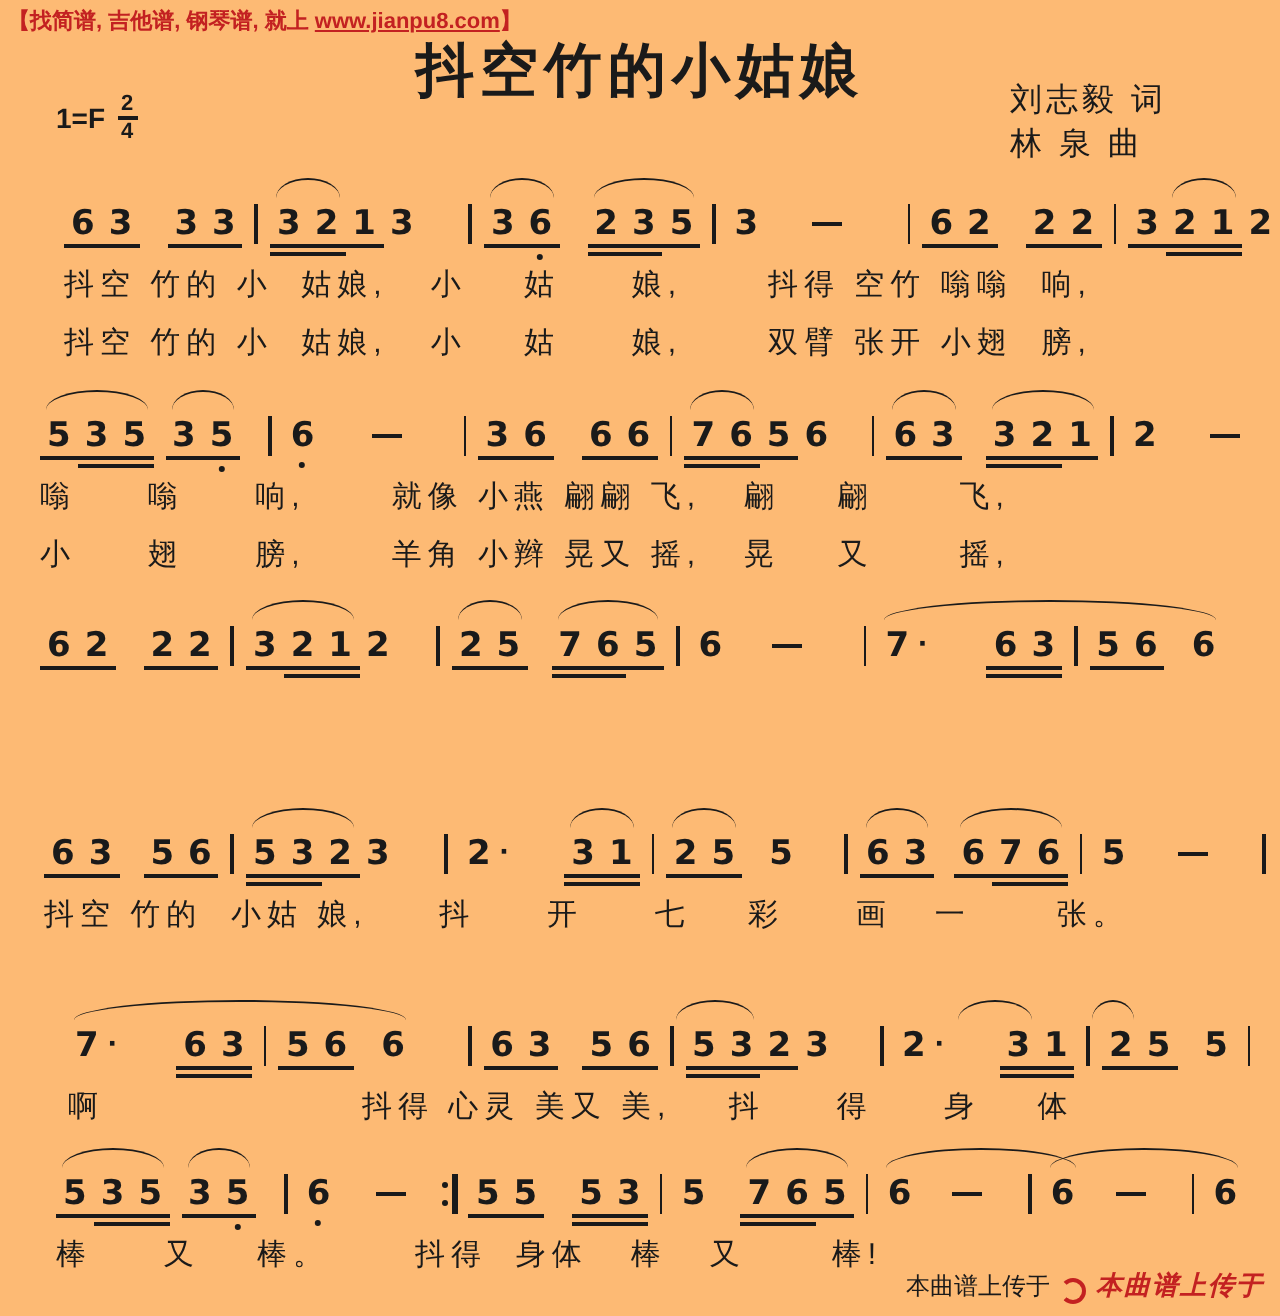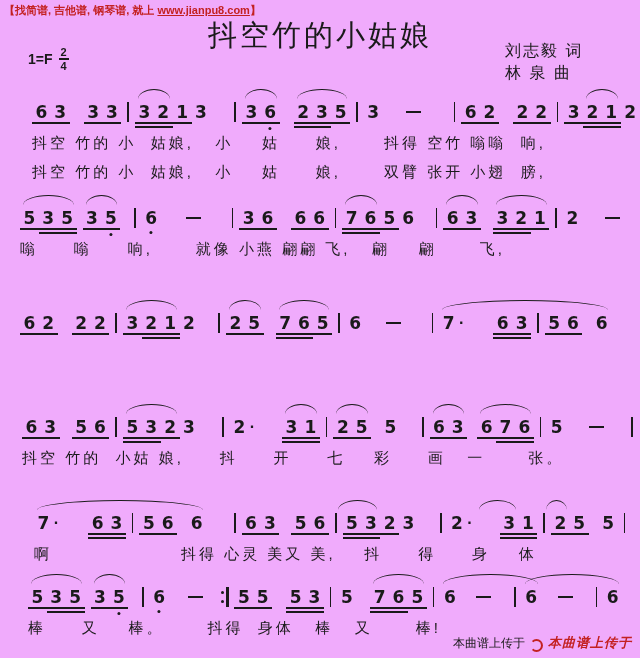--- a/index.html
+++ b/index.html
@@ -1,23 +1,23 @@
 <!DOCTYPE html>
 <html><head>
 <meta charset="utf-8">
 <style>
   html,body{margin:0;padding:0;background:#ffffff;}
-  #sheet{position:relative;width:640px;height:658px;background:#f0abfc;overflow:hidden;
+  #sheet{position:relative;width:640px;height:658px;background:#fdba74;overflow:hidden;
          font-family:"Liberation Sans","DejaVu Sans",sans-serif;color:#1a1a1a;}
 
   
   .banner{position:absolute;top:3px;left:4px;font-size:11px;font-weight:bold;color:#c32121;white-space:nowrap;}
   .banner .lnk{text-decoration:underline;}
   .title{position:absolute;top:16px;left:0;width:640px;text-align:center;
-         font-family:"Liberation Serif","DejaVu Serif",serif;font-weight:normal;font-size:29px;letter-spacing:3px;}
+         font-family:"Liberation Serif","DejaVu Serif",serif;font-weight:bold;font-size:29px;letter-spacing:3px;}
   .keybar{position:absolute;top:47px;left:28px;font-size:14px;font-weight:bold;display:flex;align-items:center;gap:6px;}
   .meter{display:inline-flex;flex-direction:column;align-items:center;font-size:11px;line-height:10px;font-weight:bold;}
   .meter .fracline{width:10px;height:1.5px;background:#1a1a1a;margin:1px 0;}
   .tempo{position:absolute;top:66px;left:32px;font-size:15px;letter-spacing:2px;}
   .credits{position:absolute;top:40px;left:505px;font-size:16px;line-height:22px;letter-spacing:2px;}
 
   
   .system{position:absolute;white-space:nowrap;}
   .s0{top:86px;left:32px;}
   .s1{top:192px;left:20px;}
@@ -164,20 +164,21 @@
           <span class="gap" style="width: 20px;"></span>
           <span class="dash"></span>
           <span class="gap" style="width: 14px;"></span>
           <div class="arc" style="left: 3px; width: 51px;"></div>
           <div class="arc" style="left: 66px; width: 31px;"></div>
           <div class="arc" style="left: 325px; width: 32px;"></div>
           <div class="arc" style="left: 426px; width: 32px;"></div>
           <div class="arc" style="left: 476px; width: 51px;"></div>
         </div>
         <div class="lyric">嗡     嗡     响,      就像 小燕 翩翩 飞,   翩    翩      飞,</div>
+        <div class="lyric">小     翅     膀,      羊角 小辫 晃又 摇,   晃    又      摇,</div>
       </div>
       <div class="system s2">
         <div class="tokens">
           <span class="n u1">6</span>
           <span class="n u1">2</span>
           <span class="gap" style="width: 14px;"></span>
           <span class="n u1">2</span>
           <span class="n u1">2</span>
           <span class="bar"></span>
           <span class="n u1">3</span>

